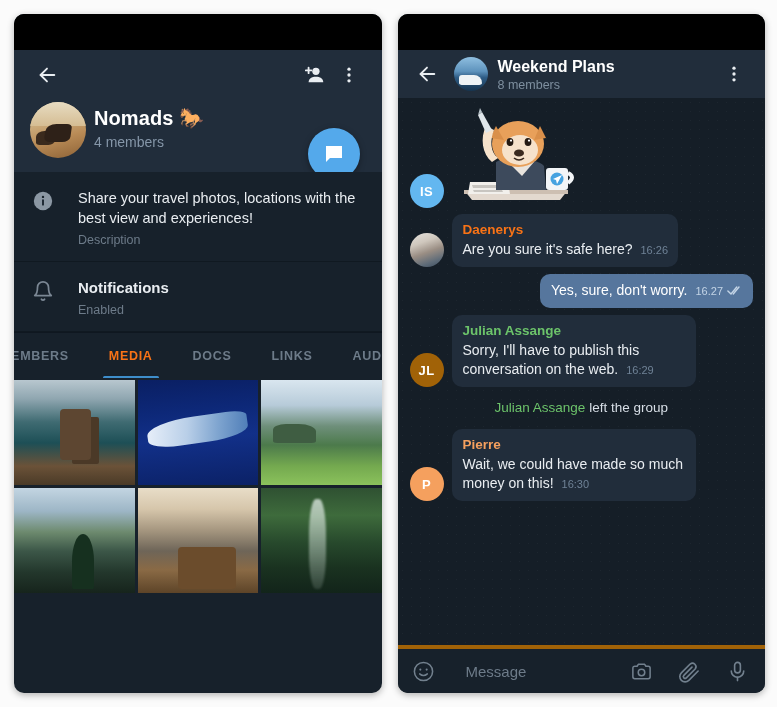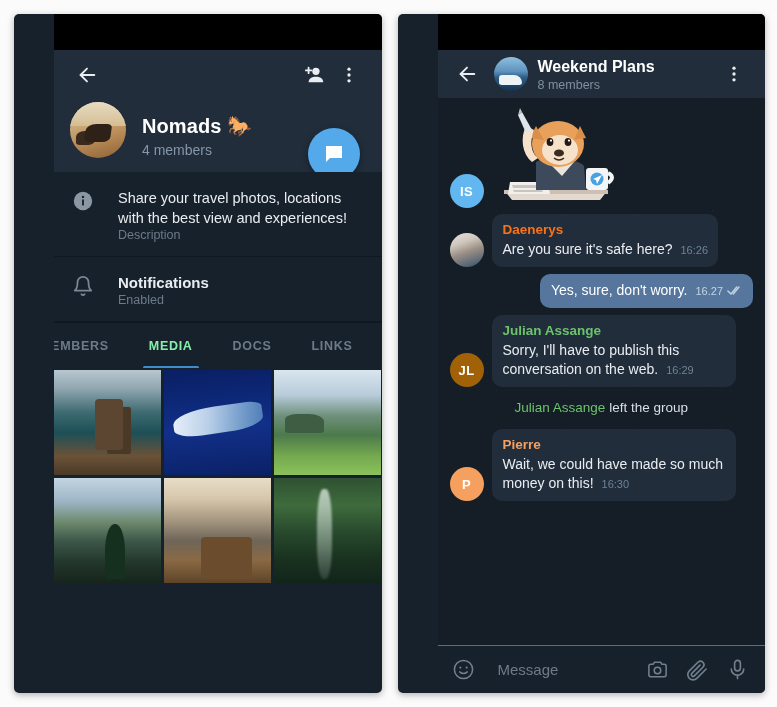--- a/index.html
+++ b/index.html
@@ -16,25 +16,24 @@
     width: 777px; height: 707px;
     display: flex;
     gap: 16px;
     padding: 14px 12px 14px 14px;
   }
 
   .phone {
     position: relative;
     width: 370px;
     height: 679px;
-    border-radius: 5px;
+    border-radius: 10px;
     overflow: hidden;
     background: #17212b;
     box-shadow: 0 2px 7px rgba(0,0,0,0.30), 0 0 0 1px rgba(255,255,255,0.55);
-    padding-left: 40px;
   }
 
   .statusbar {
     height: 36px;
     background: #000000;
     width: 100%;
   }
 
   
   .profile-header {
@@ -52,23 +51,23 @@
   .icon-btn {
     width: 34px; height: 34px;
     display: flex; align-items: center; justify-content: center;
     color: #e9edf1;
     cursor: pointer;
   }
   .icon-btn svg { display: block; }
 
   .profile-main {
     display: flex;
-    align-items: flex-end;
+    align-items: flex-start;
     padding: 2px 16px 0 16px;
-    gap: 16px;
+    gap: 8px;
     position: relative;
   }
   .avatar-lg {
     width: 56px; height: 56px;
     border-radius: 50%;
     flex: 0 0 auto;
     overflow: hidden;
     position: relative;
     background: linear-gradient(165deg,#d8c9a9 0%,#c9a878 38%,#b98b56 62%,#8d6236 100%);
   }
@@ -122,20 +121,21 @@
   .row-icon { flex: 0 0 24px; padding-top: 2px; color: #7b8794; }
   .row-body { flex: 1; }
   .row-main {
     color: #e9edf1;
     font-size: 14.5px;
     line-height: 20px;
   }
   .row-sub {
     color: #6d7b89;
     font-size: 12.5px;
+    margin-top: 5px;
   }
   .row-main.bold { font-weight: bold; font-size: 15px; }
 
   
   .tabs {
     background: #17212b;
     display: flex;
     height: 46px;
     align-items: center;
     position: relative;
@@ -151,21 +151,21 @@
     padding: 0 20px;
     height: 46px;
     display: flex;
     align-items: center;
     justify-content: center;
     cursor: pointer;
     position: relative;
     white-space: nowrap;
   }
   .tab.clipped { margin-left: -34px; }
-  .tab.active { color: #86efac; }
+  .tab.active { color: #f97316; }
   .tab.active::after {
     content: "";
     position: absolute;
     left: 14px; right: 14px; bottom: 0;
     height: 3px;
     background: #3e8ecb;
     border-radius: 2px;
   }
 
   .media-grid {
@@ -343,22 +343,22 @@
     line-height: 18px;
   }
   .service-msg .who { color: #6cc36a; }
 
   .chat-input {
     height: 48px;
     background: #17212b;
     display: flex;
     align-items: center;
     padding: 0 14px 0 12px;
-    gap: 12px;
-    border-top: 1px solid #a16207;
+    gap: 20px;
+    border-top: 4px solid #a16207;
   }
   .chat-input .placeholder {
     flex: 1;
     color: #6d7b89;
     font-size: 15px;
     padding-left: 8px;
     cursor: text;
   }
   .ci-icon { color: #72808e; width: 28px; display:flex; align-items:center; justify-content:center; cursor:pointer; }
 </style>

